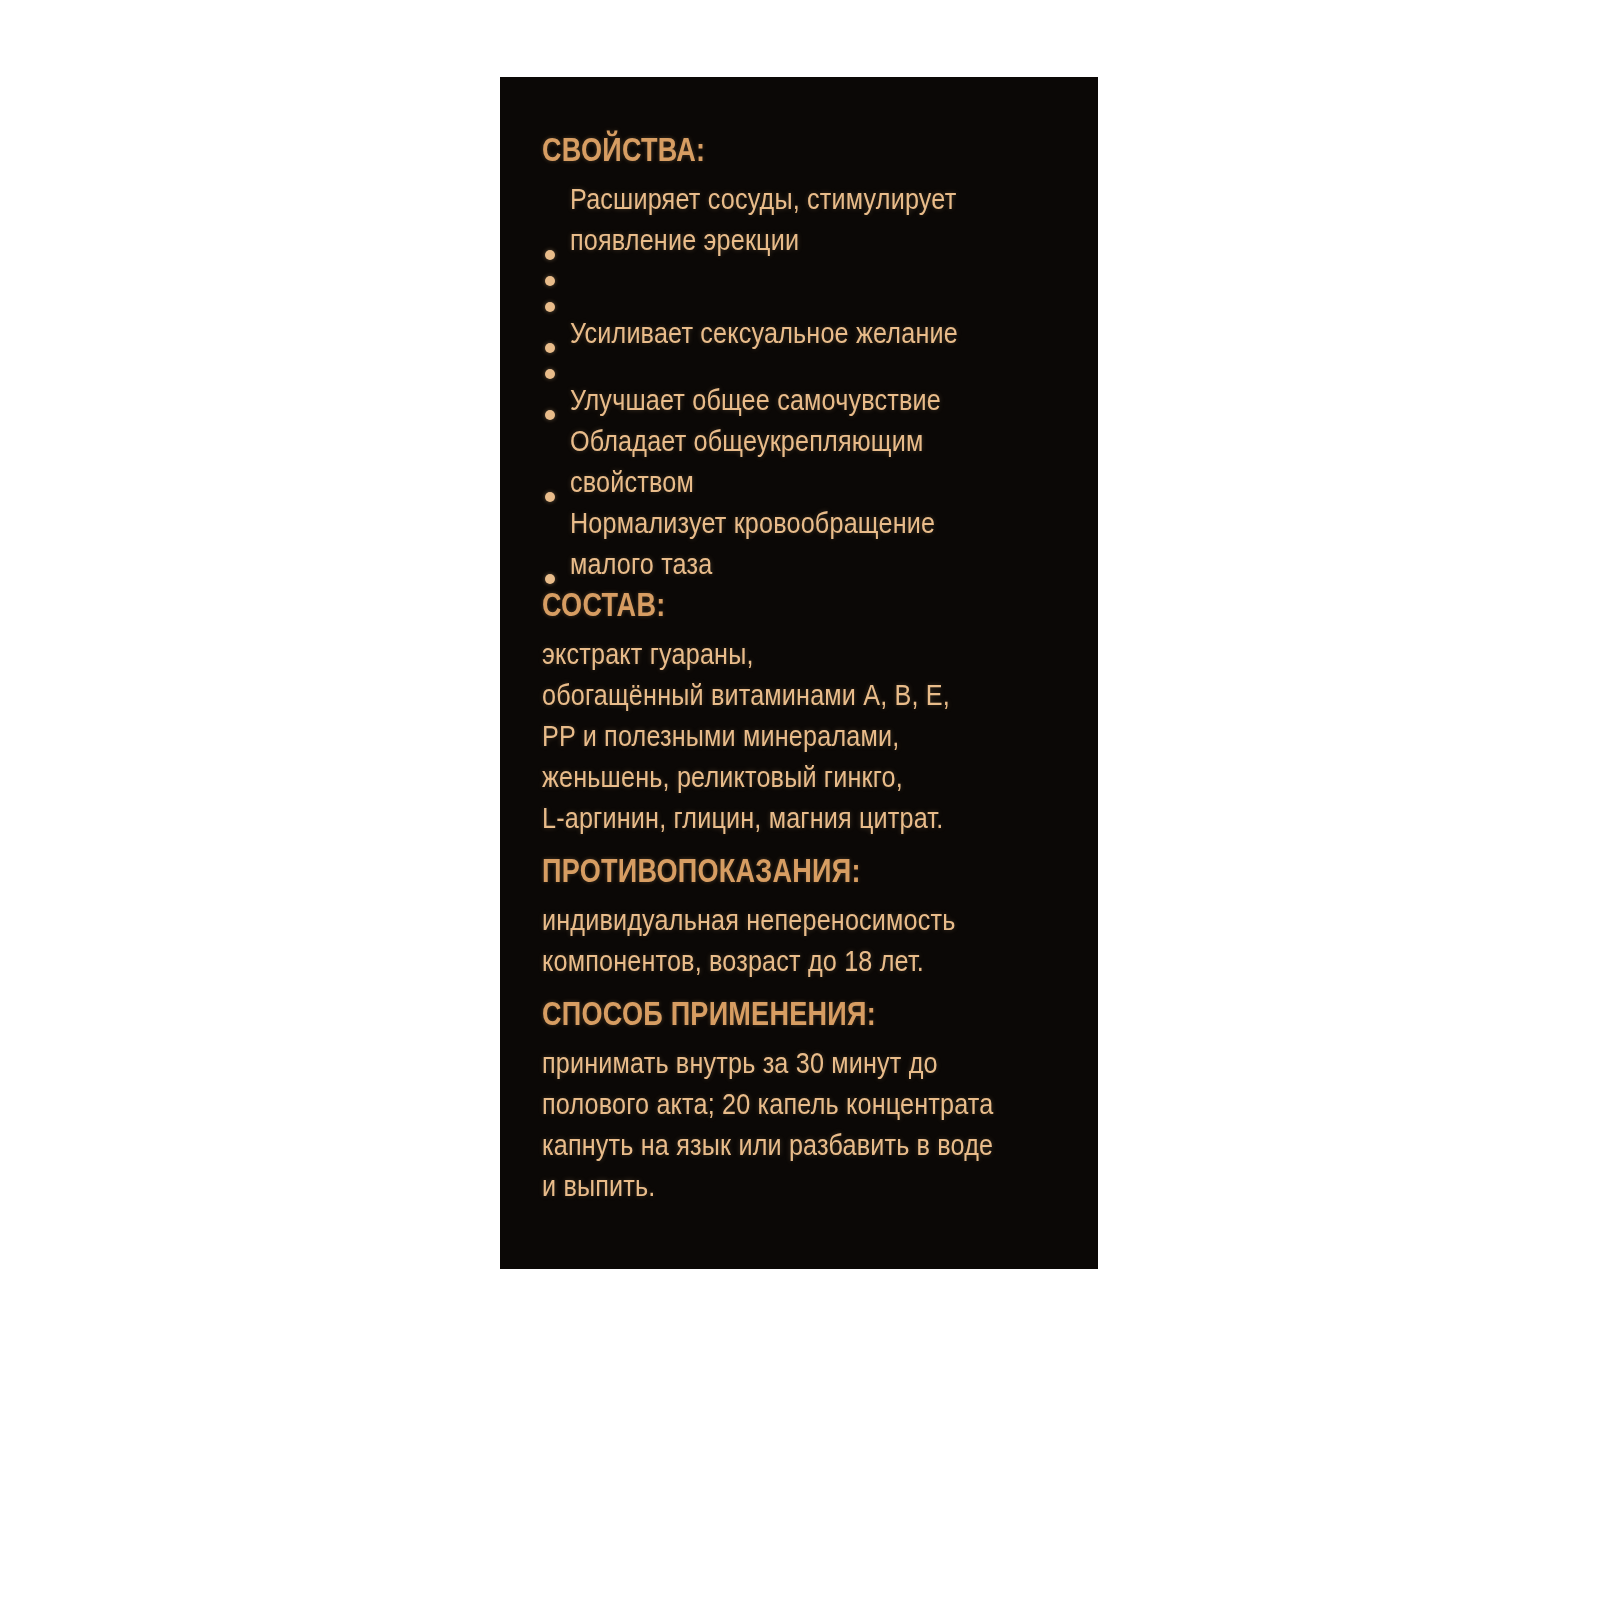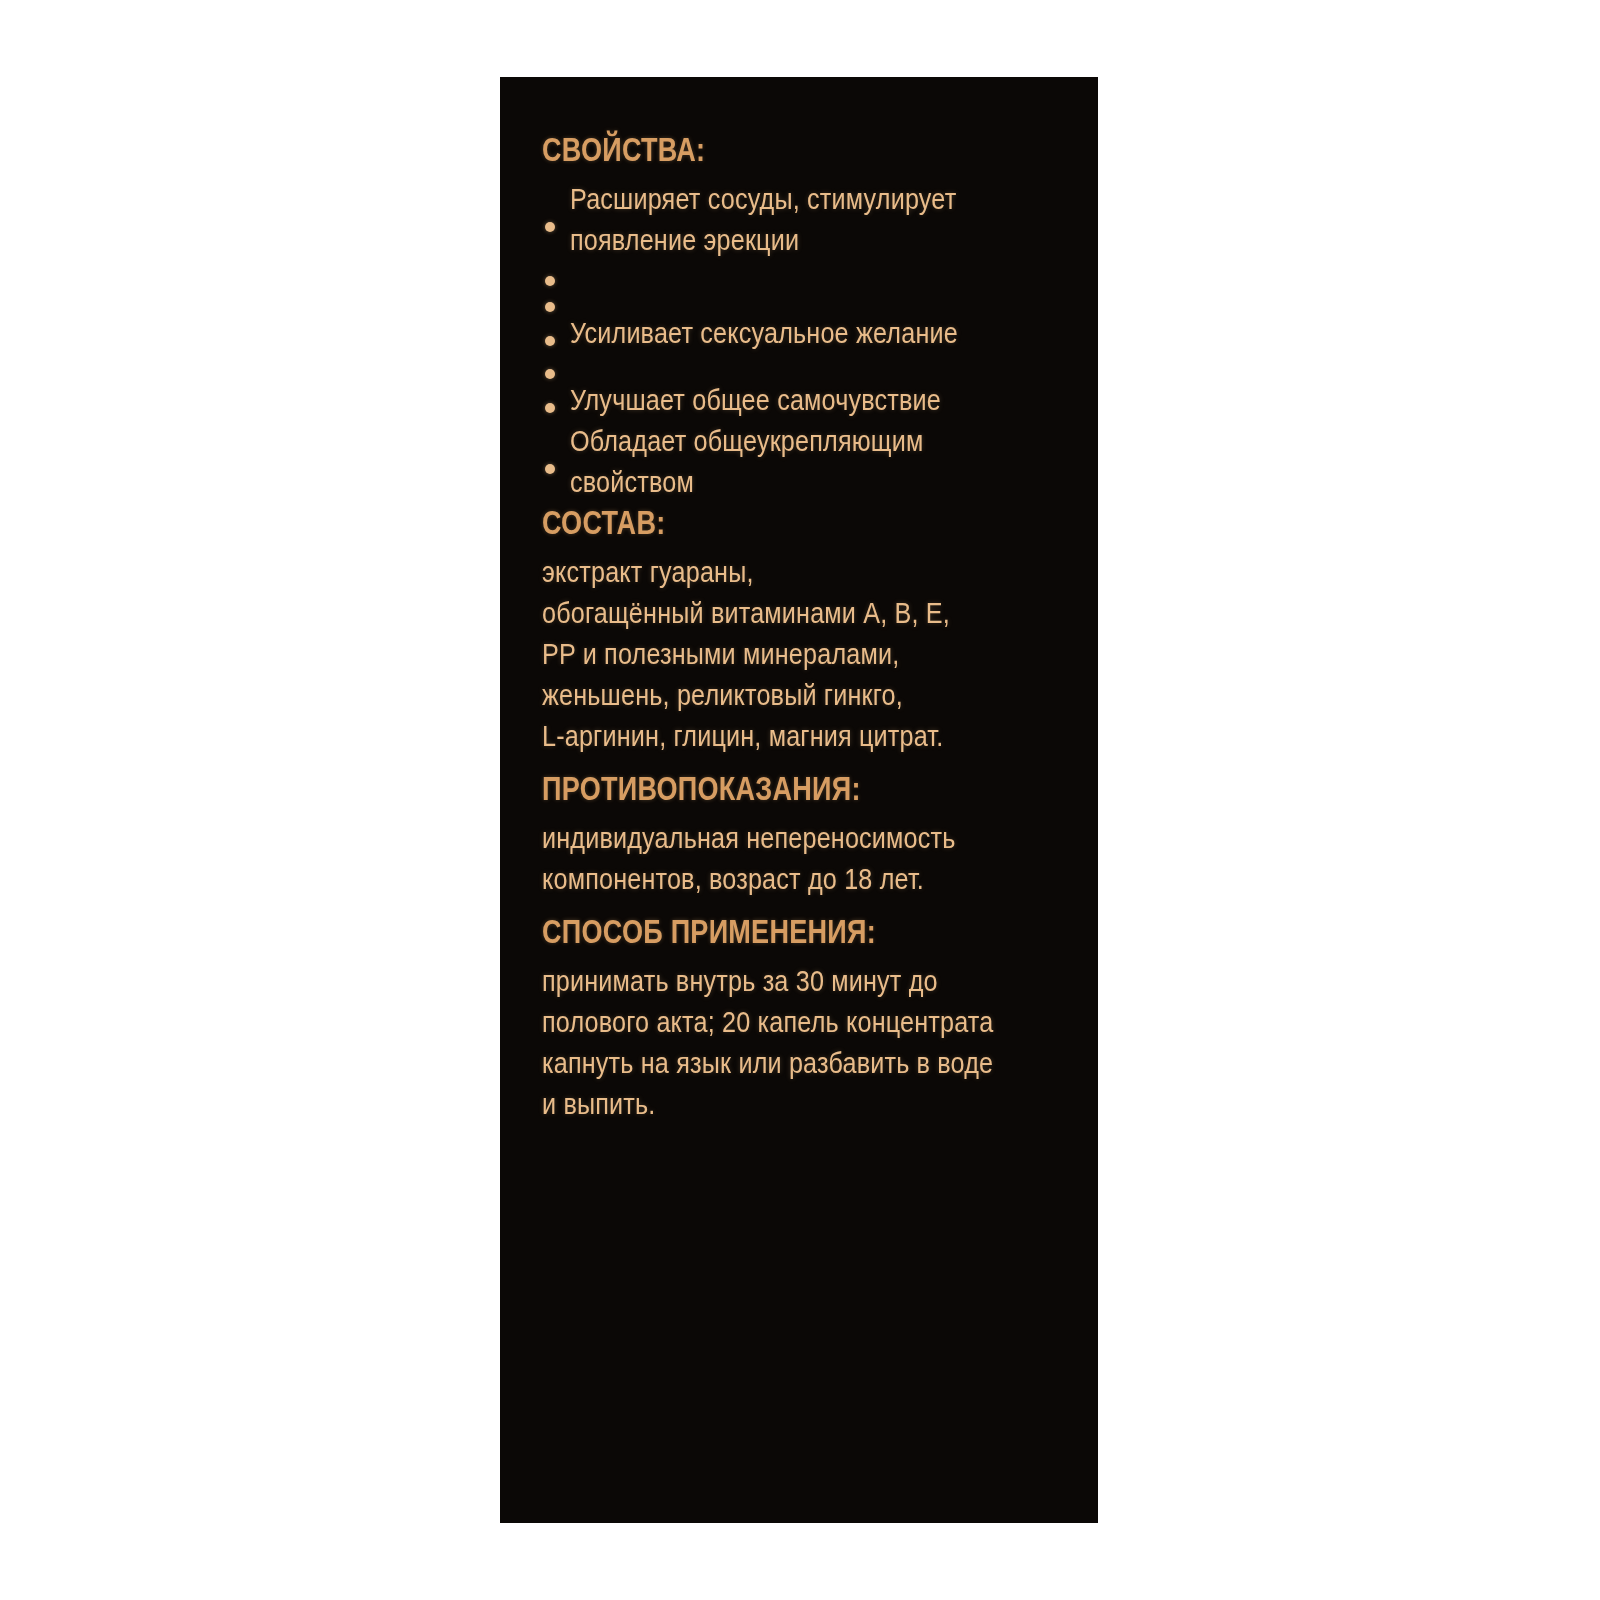--- a/index.html
+++ b/index.html
@@ -3,42 +3,42 @@
 <meta charset="utf-8">
 <style>
   html,body{margin:0;padding:0;}
   body{
     width:1600px;height:1600px;position:relative;
     background:#ffffff;
     font-family:"Liberation Sans", sans-serif;
     overflow:hidden;
   }
   .label-panel{
-    position:absolute;left:500px;top:77px;width:598px;height:1446px;
+    position:absolute;left:500px;top:77px;width:598px;height:1192px;
     box-sizing:border-box;
     padding:52px 24px 40px 42px;
     overflow:hidden;
   }
   .section-heading{
     font-size:33px;font-weight:700;line-height:41px;
     letter-spacing:0.3px;
     white-space:nowrap;
     transform:scaleX(0.82);transform-origin:0 50%;
     margin-bottom:8px;
     text-shadow:0 0 5px rgba(235,180,120,0.28);
   }
   .section-heading.spaced{margin-top:12px;}
   .line{
     font-size:30px;line-height:41px;
     letter-spacing:0.2px;
     white-space:nowrap;
     transform:scaleX(0.84);transform-origin:0 50%;
     text-shadow:0 0 6px rgba(240,195,140,0.25);
   }
-  .bullet-item{display:flex;align-items:center;}
+  .bullet-item{display:flex;align-items:flex-end;}
   .bullet-dot{
     width:10px;height:10px;border-radius:50%;
     margin:16px 15px 0 3px;flex:none;
     box-shadow:0 0 4px rgba(240,195,140,0.4);
   }
   .bullet-text{min-width:0;}
 </style>
 </head>
 <body style="background: rgb(255, 255, 255);">
 
@@ -73,20 +73,27 @@
           <div class="line" style="color: rgb(233, 188, 138);">Улучшает общее самочувствие</div>
         </div>
       </div>
       <div class="bullet-item">
         <span class="bullet-dot" style="background: rgb(233, 188, 138);"></span>
         <div class="bullet-text">
           <div class="line" style="color: rgb(233, 188, 138);">Обладает общеукрепляющим</div>
           <div class="line" style="color: rgb(233, 188, 138);">свойством</div>
         </div>
       </div>
+      <div class="bullet-item">
+        <span class="bullet-dot" style="background: rgb(233, 188, 138);"></span>
+        <div class="bullet-text">
+          <div class="line" style="color: rgb(233, 188, 138);">Нормализует кровообращение</div>
+          <div class="line" style="color: rgb(233, 188, 138);">малого таза</div>
+        </div>
+      </div>
       <div class="section-heading" style="color: rgb(215, 157, 98);">СОСТАВ:</div>
       <div class="line body-line" style="color: rgb(233, 188, 138);">экстракт гуараны,</div>
       <div class="line body-line" style="color: rgb(233, 188, 138);">обогащённый витаминами A, B, E,</div>
       <div class="line body-line" style="color: rgb(233, 188, 138);">PP и полезными минералами,</div>
       <div class="line body-line" style="color: rgb(233, 188, 138);">женьшень, реликтовый гинкго,</div>
       <div class="line body-line" style="color: rgb(233, 188, 138);">L-аргинин, глицин, магния цитрат.</div>
       <div class="section-heading spaced" style="color: rgb(215, 157, 98);">ПРОТИВОПОКАЗАНИЯ:</div>
       <div class="line body-line" style="color: rgb(233, 188, 138);">индивидуальная непереносимость</div>
       <div class="line body-line" style="color: rgb(233, 188, 138);">компонентов, возраст до 18 лет.</div>
       <div class="section-heading spaced" style="color: rgb(215, 157, 98);">СПОСОБ ПРИМЕНЕНИЯ:</div>

